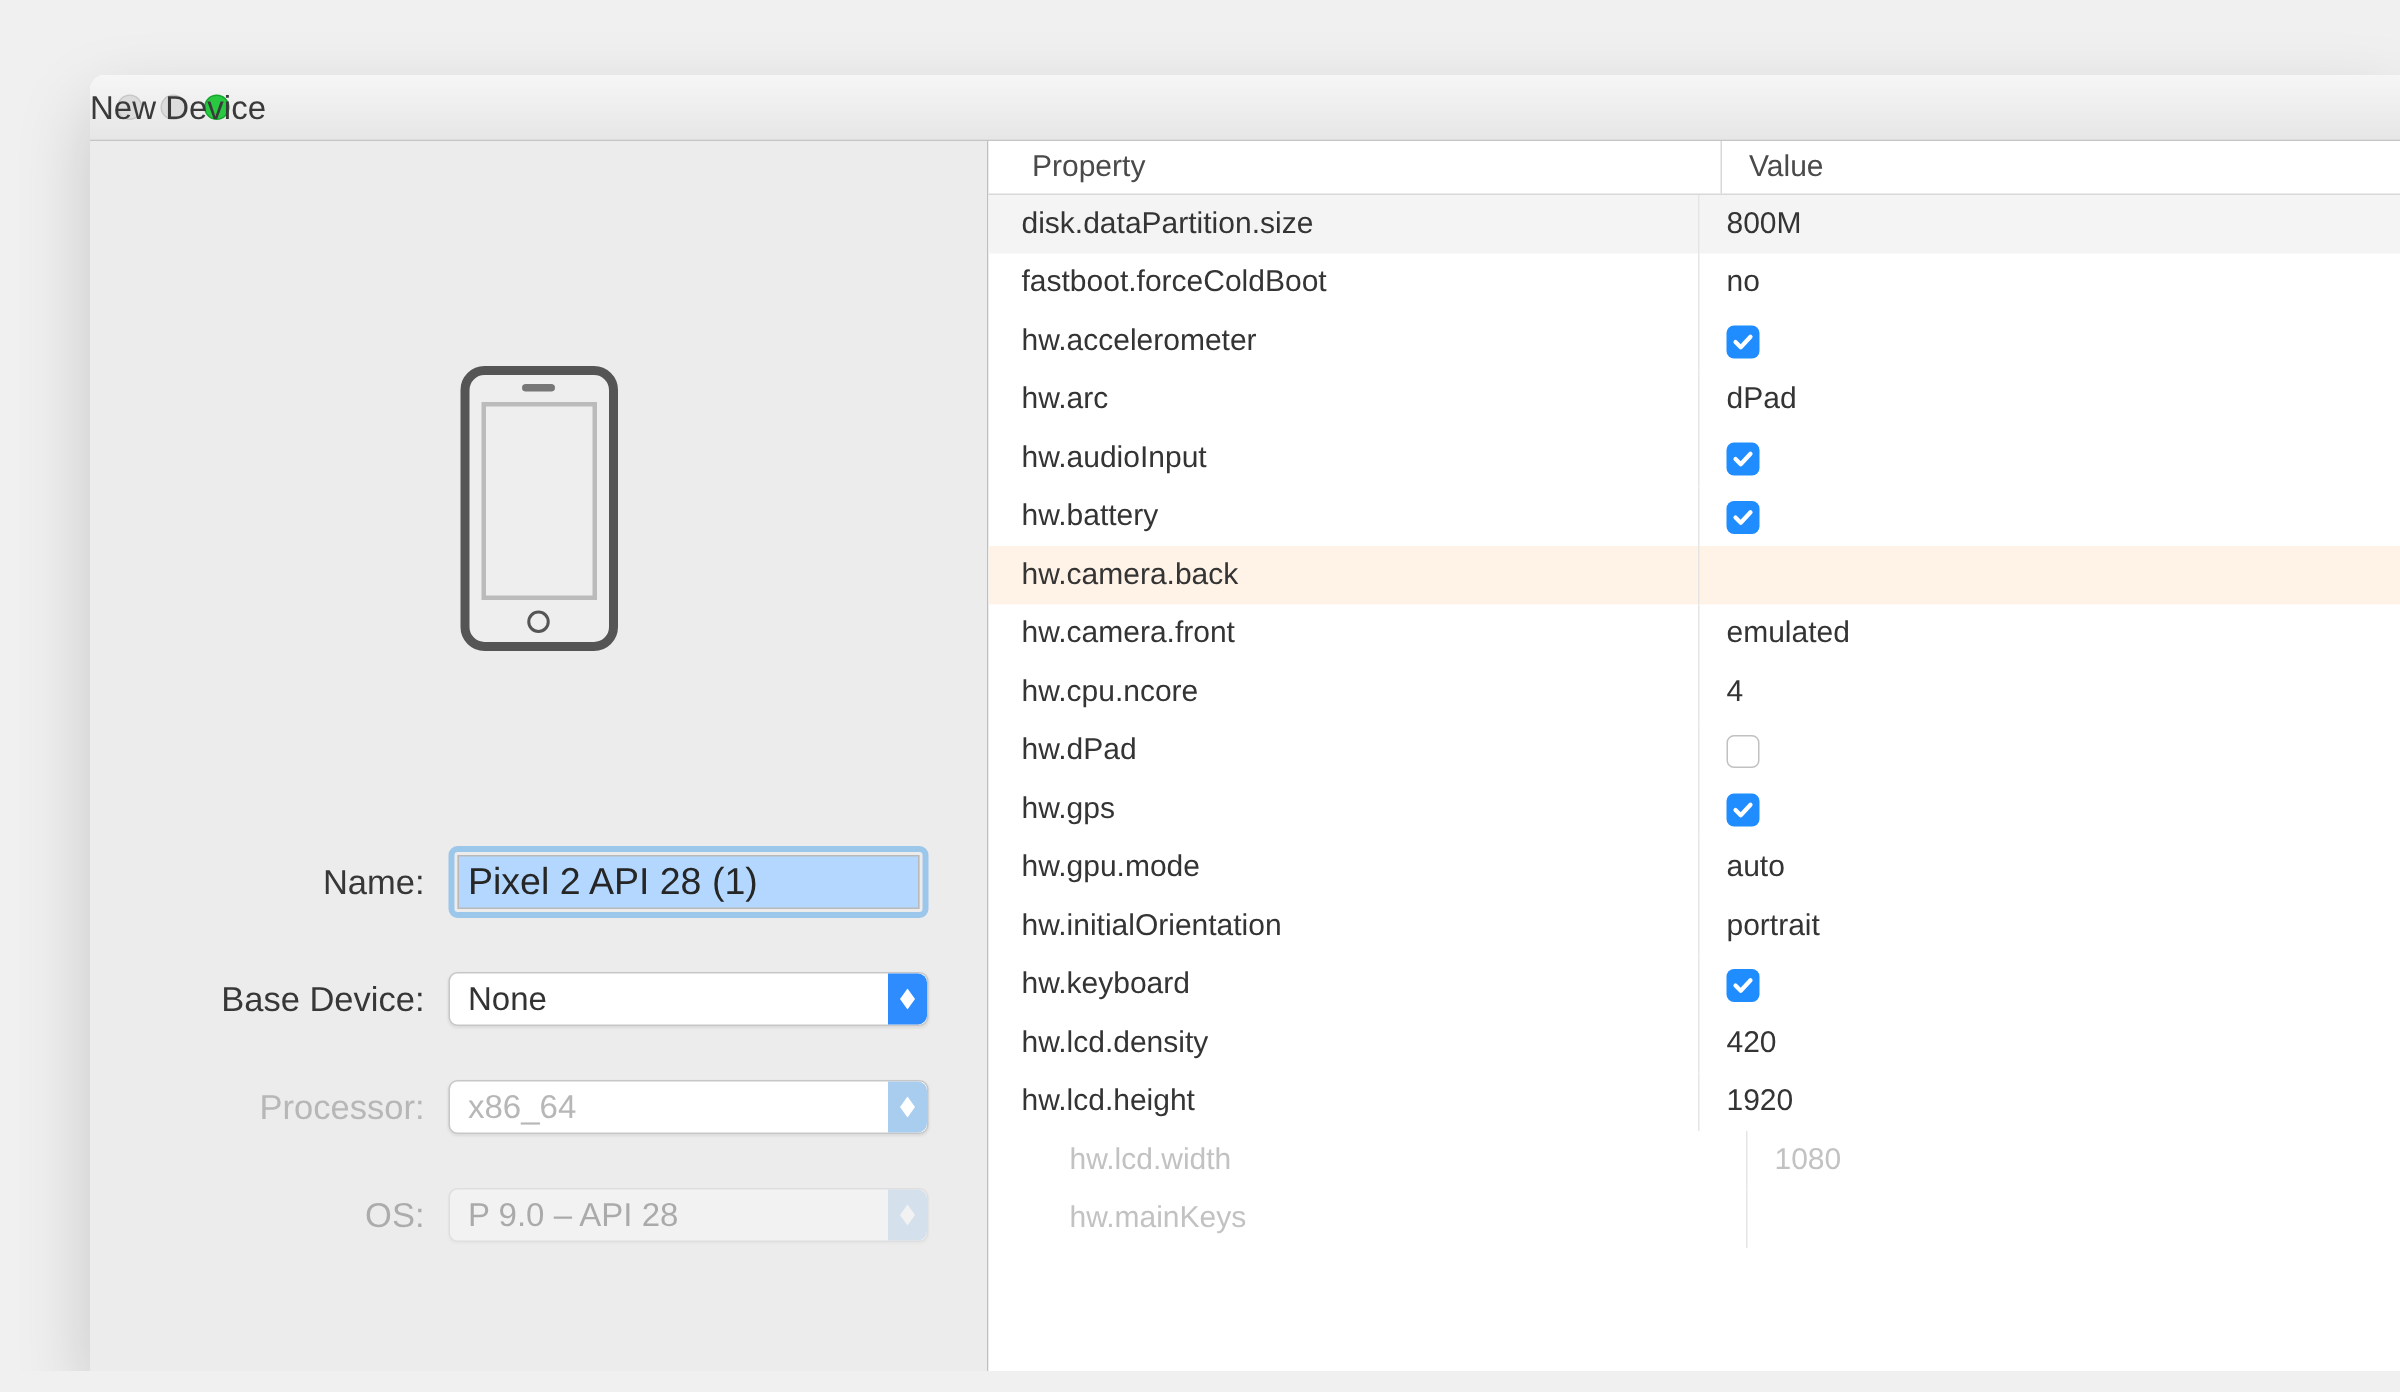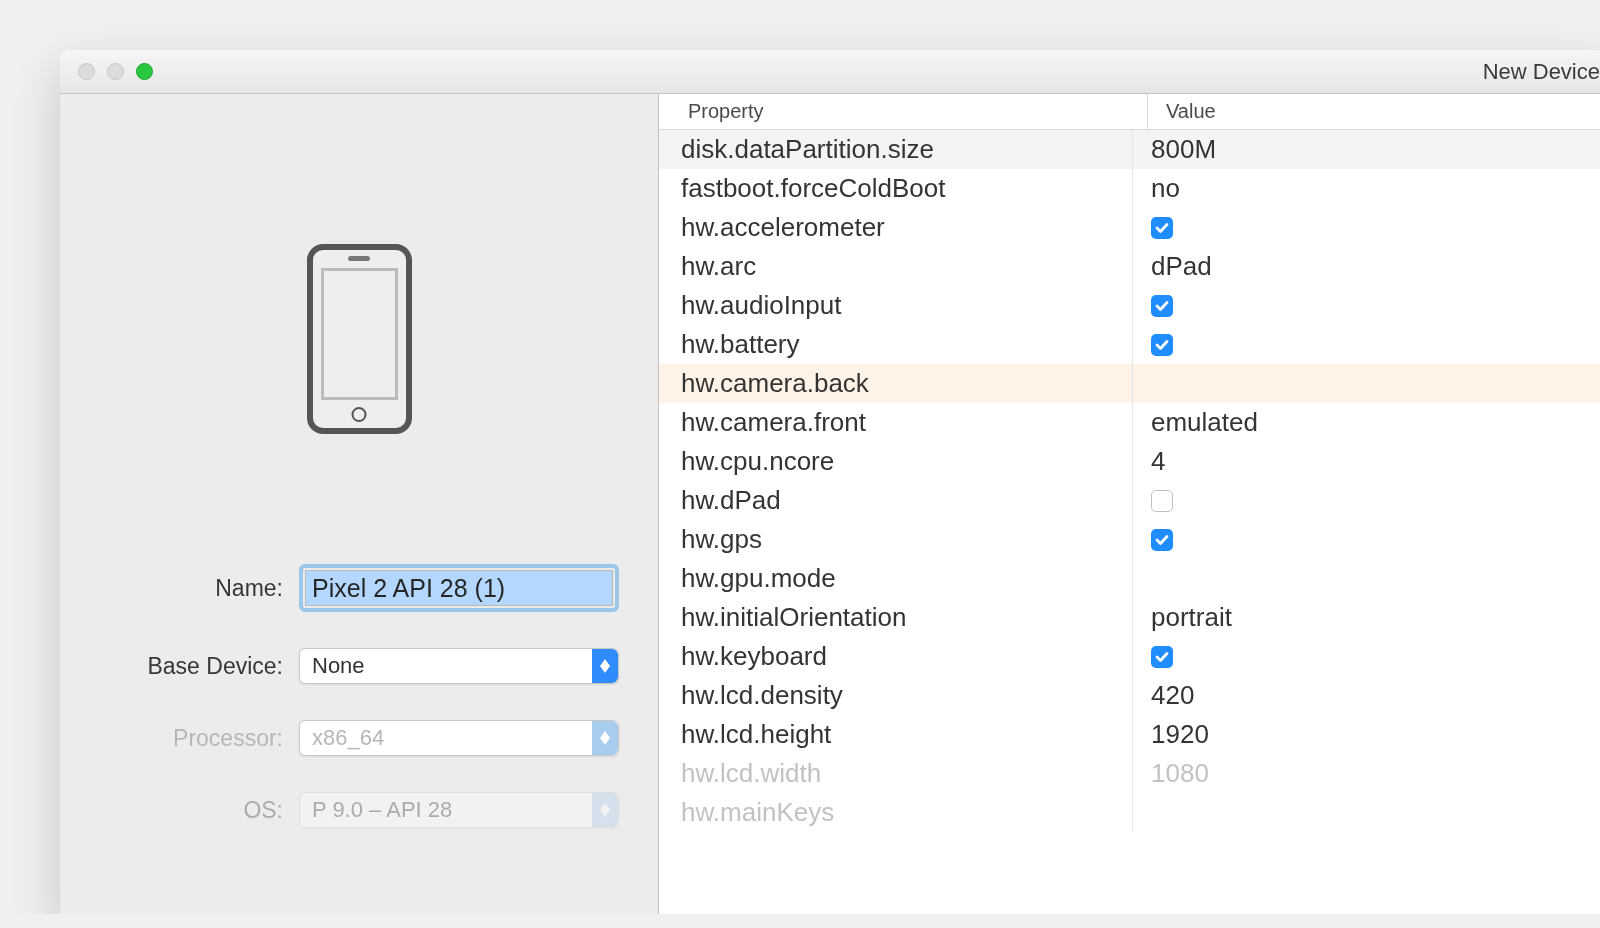--- a/index.html
+++ b/index.html
@@ -25,21 +25,21 @@
     position: relative;
   }
   .traffic {
     display: flex; gap: 12px; padding-left: 18px;
   }
   .dot { width: 17px; height: 17px; border-radius: 50%; border: 1px solid rgba(0,0,0,.12); }
   .dot.close { background:#dcdcdc; border-color:#c7c7c7; }
   .dot.min   { background:#dcdcdc; border-color:#c7c7c7; }
   .dot.zoom  { background:#28c840; border-color:#17a52f; }
   .titlebar .title {
-    position:absolute; left:0; right:0; text-align:right;
+    position:absolute; left:0; right:0; text-align:left;
     font-size: 22px; color:#3a3a3a;
   }
   
   .body { display:flex; height: 820px; }
   .left {
     width: 599px; flex: none;
     background: #ececec;
     border-right: 1px solid #bfbfbf;
     display:flex; flex-direction:column; align-items:center;
   }
@@ -106,25 +106,25 @@
     border-bottom:1px solid #d8d8d8;
     font-size:20px; color:#4a4a4a;padding-left:15px;
   }
   .col-prop { flex: 0 0 474px; padding-left:14px; border-right:1px solid #d8d8d8; height:100%; display:flex; align-items:center;}
   .col-val  { flex:1; padding-left:18px; height:100%; display:flex; align-items:center;}
 
   
   .tbody { flex:1; overflow:hidden; }
   .trow {
     display:flex; height:39px; align-items:center;
-    font-size:26px; color:#343434;
+    font-size:20px; color:#343434;
   }
   .trow.alt { background:#f4f4f4; }
   .trow.hl  { background:#fff3e7; }
-  .trow.faded { color:#c2c2c2; }
+  .trow.faded { color:#c2c2c2;margin-left:32px; }
   .trow .p { flex:0 0 474px; padding-left:22px; border-right:1px solid #e5e5e5; height:100%; display:flex; align-items:center;}
   .trow .v { flex:1; padding-left:18px; height:100%; display:flex; align-items:center;}
   .chk {
     width:22px; height:22px; border-radius:5px;
     display:flex; align-items:center; justify-content:center;
   }
   .chk.on  { background:#1f8dff; }
   .chk.off { background:#fff; border:1.5px solid #c1c1c1; }
   .chk svg { width:14px; height:12px; }
   .chk svg path { stroke:#fff; stroke-width:2.8; fill:none; stroke-linecap:round; stroke-linejoin:round;}
@@ -276,20 +276,21 @@
             <div class="v">
               <span class="chk on">
                 <svg viewBox="0 0 14 12">
                   <path d="M2 6 L5.5 9.5 L12 2.5"></path>
                 </svg>
               </span>
             </div>
           </div>
           <div class="trow">
             <div class="p">hw.gpu.mode</div>
+            <div class="v">auto</div>
           </div>
           <div class="trow">
             <div class="p">hw.initialOrientation</div>
             <div class="v">portrait</div>
           </div>
           <div class="trow">
             <div class="p">hw.keyboard</div>
             <div class="v">
               <span class="chk on">
                 <svg viewBox="0 0 14 12">

